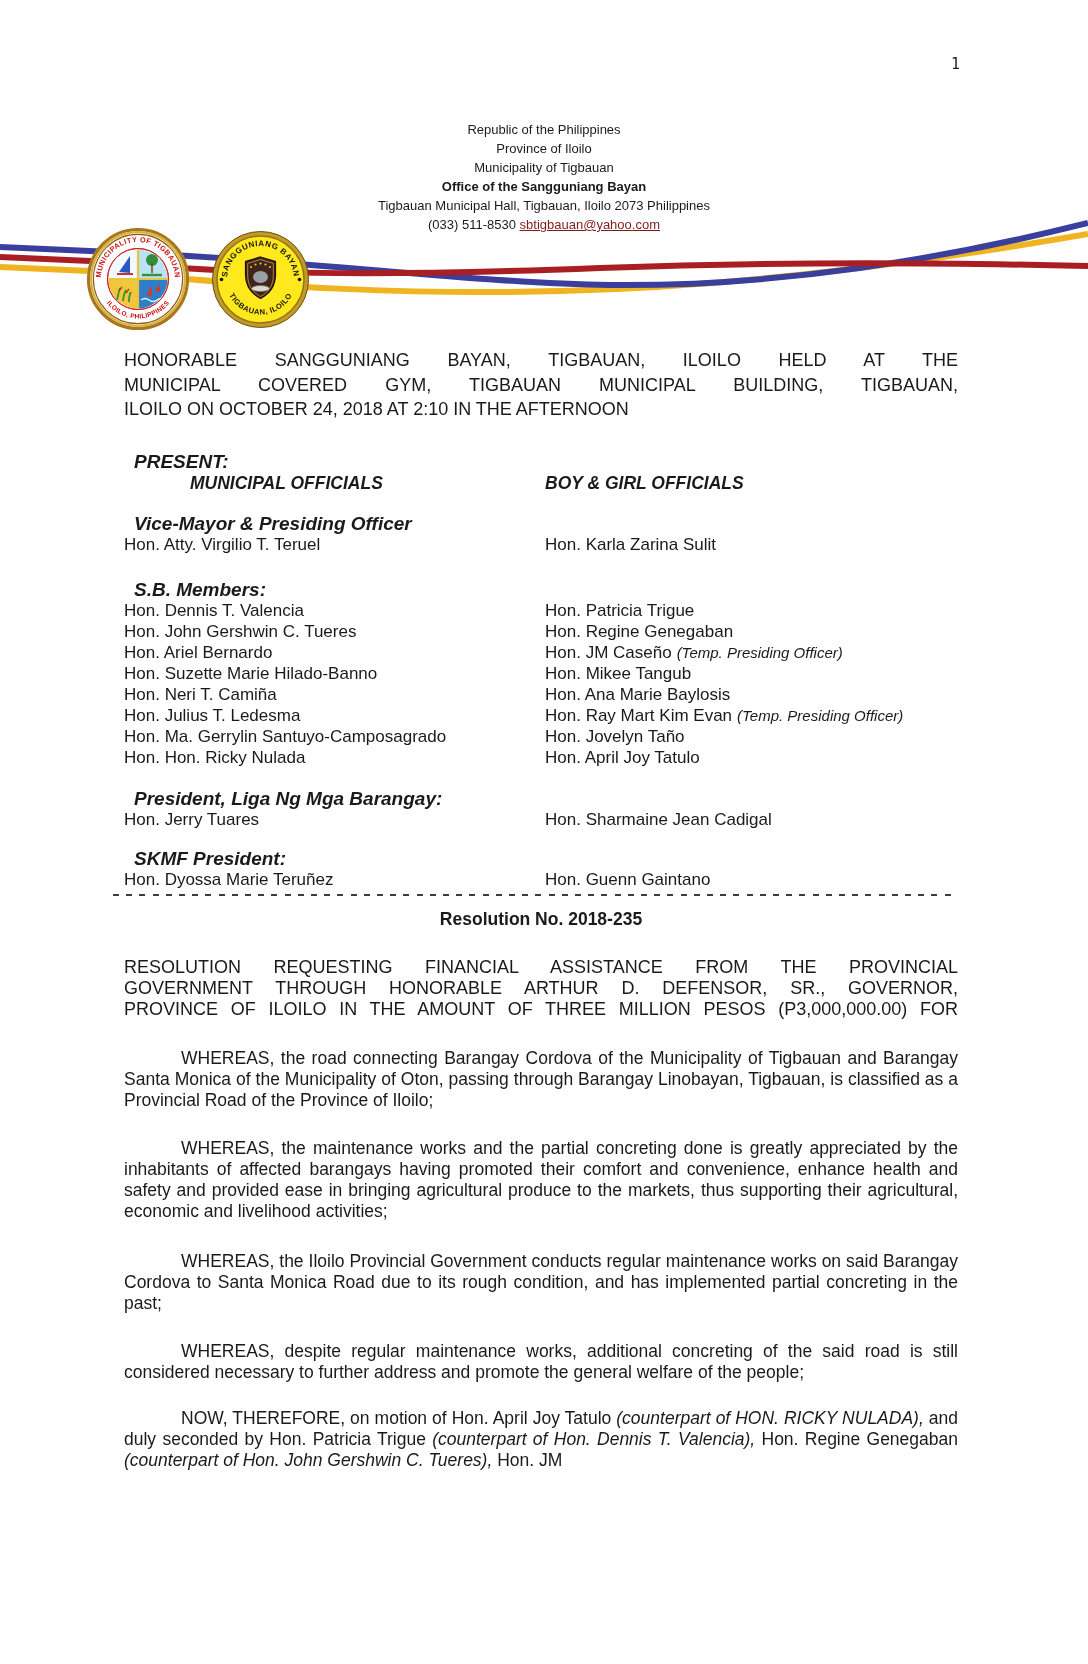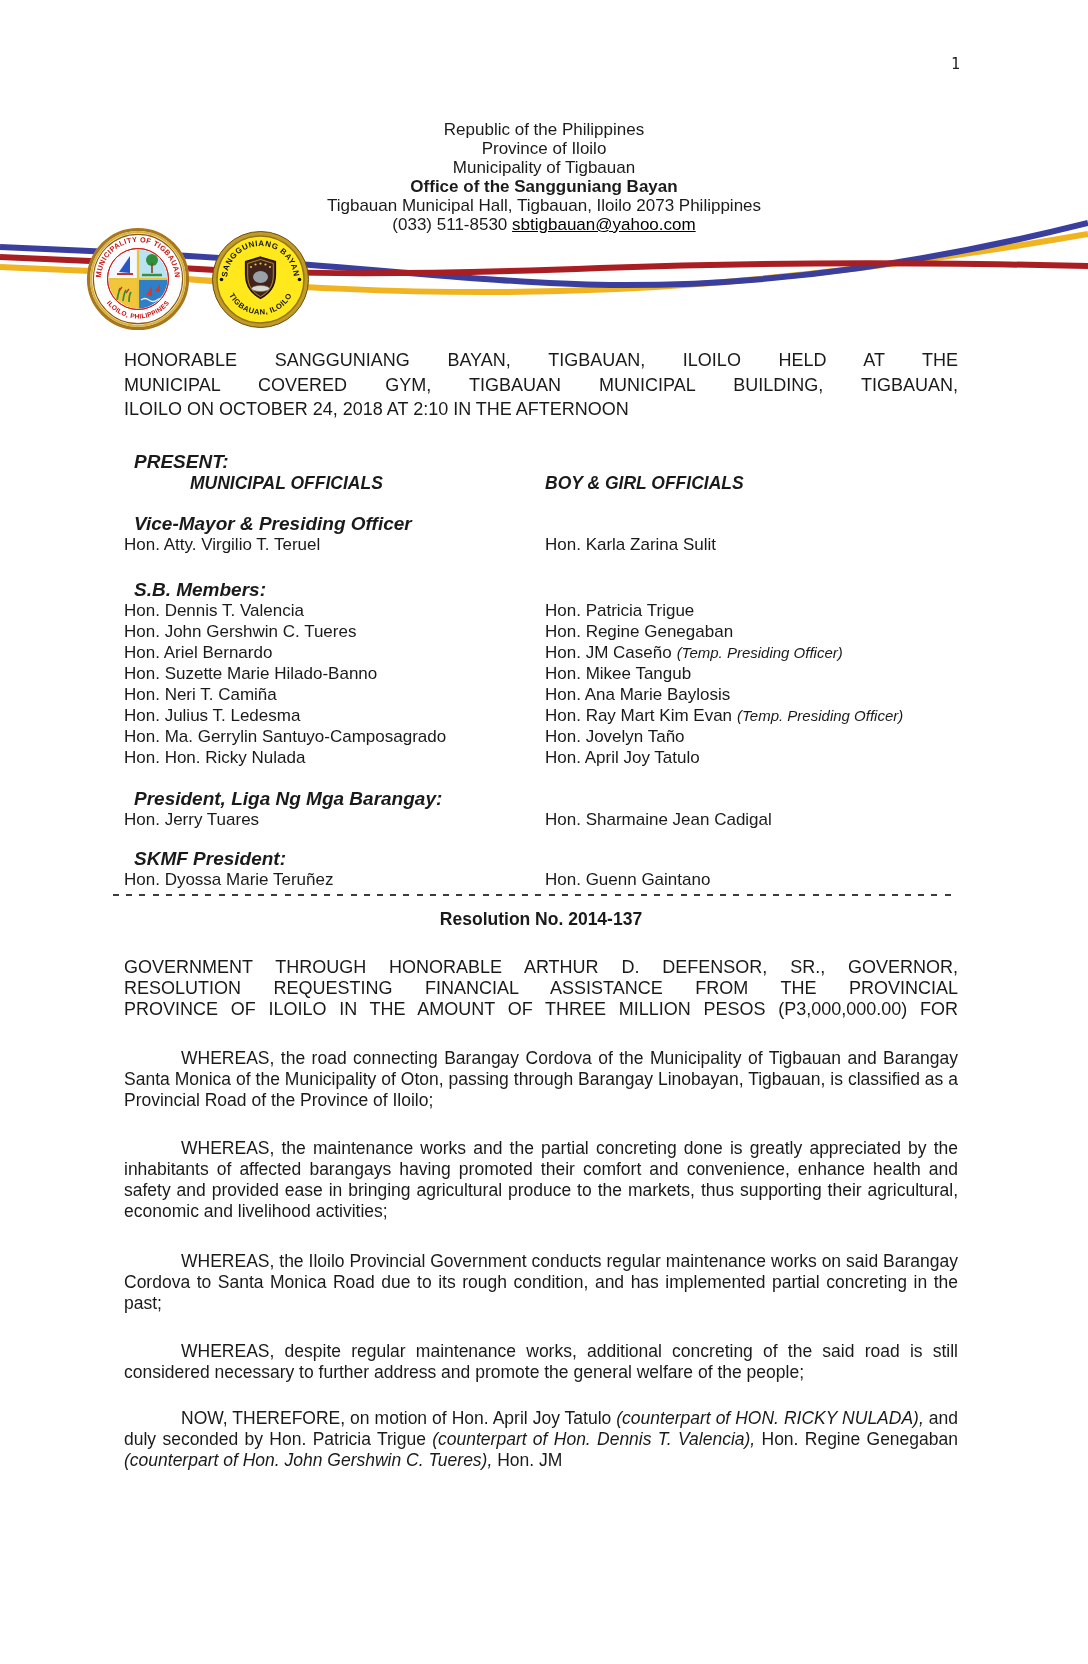--- a/index.html
+++ b/index.html
@@ -3,23 +3,23 @@
 <meta charset="utf-8">
 <style>
   html,body{margin:0;padding:0;background:#e8e8e8;}
   .page{
     position:relative;width:1088px;height:1664px;margin:0 auto;
     background:#ffffff;overflow:hidden;
     font-family:"Liberation Sans",sans-serif;color:#1a1a1a;
   }
   .page-number{position:absolute;top:55px;right:128px;font-family:"DejaVu Sans Mono",monospace;font-size:15px;color:#222;}
   
-  .letterhead{margin-top:120px;text-align:center;font-size:17px;line-height:19px;color:#1b1b1b;}
+  .letterhead{margin-top:120px;text-align:center;font-size:13px;line-height:19px;color:#1b1b1b;}
   .letterhead .bold{font-weight:bold;}
-  .email-link{color:#000000;text-decoration:underline;cursor:pointer;}
+  .email-link{color:#7f1d1d;text-decoration:underline;cursor:pointer;}
   
   .waves{position:absolute;left:0;top:196px;z-index:1;}
   .seal{position:absolute;z-index:2;}
   .seal-left{left:86px;top:227px;width:104px;height:104px;}
   .seal-right{left:212px;top:231px;width:97px;height:97px;}
   .seal svg{display:block;width:100%;height:100%;}
   .seal text{font-family:"Liberation Sans",sans-serif;font-weight:bold;}
   
   .content{position:relative;z-index:3;margin:0 0 0 124px;width:834px;}
   .jline{font-size:18px;line-height:24.5px;text-align:justify;text-align-last:justify;white-space:normal;}
@@ -191,25 +191,25 @@
     </div>
 
     <div class="plabel skmf-label">SKMF  President:</div>
     <div class="prow">
       <div class="lcol">Hon. Dyossa Marie Teruñez</div>
       <div class="rcol">Hon. Guenn Gaintano</div>
     </div>
 
     <div class="dashes"></div>
 
-    <div class="res-number">Resolution No. 2014-137</div>
+    <div class="res-number">Resolution No. 2018-235</div>
 
     <div class="res-heading">
+      <div class="jline">RESOLUTION REQUESTING FINANCIAL ASSISTANCE FROM THE PROVINCIAL</div>
       <div class="jline">GOVERNMENT THROUGH HONORABLE ARTHUR D. DEFENSOR, SR., GOVERNOR,</div>
-      <div class="jline">RESOLUTION REQUESTING FINANCIAL ASSISTANCE FROM THE PROVINCIAL</div>
       <div class="jline">PROVINCE OF ILOILO IN THE AMOUNT OF THREE MILLION PESOS (P3,000,000.00) FOR</div>
     </div>
 
     <p class="para p1">WHEREAS, the road connecting Barangay Cordova of the Municipality of Tigbauan and Barangay Santa Monica of the Municipality of Oton, passing through Barangay Linobayan, Tigbauan, is classified as a Provincial Road of the Province of Iloilo;</p>
     <p class="para p3">WHEREAS, the maintenance works and the partial concreting done is greatly appreciated by the inhabitants of affected barangays having promoted their comfort and convenience, enhance health and safety and provided ease in bringing agricultural produce to the markets, thus supporting their agricultural, economic and livelihood activities;</p>
     <p class="para p2">WHEREAS, the Iloilo Provincial Government conducts regular maintenance works on said Barangay Cordova to Santa Monica Road due to its rough condition, and has implemented partial concreting in the past;</p>
     <p class="para p4">WHEREAS, despite regular maintenance works, additional concreting of the said road is still considered necessary to further address and promote the general welfare of the people;</p>
 
     <p class="para p5"><span>NOW, THEREFORE, on motion of Hon.  April Joy Tatulo </span><span class="it">(counterpart of HON. RICKY NULADA),</span><span> and duly seconded by Hon.  Patricia Trigue </span><span class="it">(counterpart of Hon. Dennis T. Valencia),</span><span> Hon. Regine Genegaban </span><span class="it">(counterpart of Hon. John Gershwin C. Tueres),</span><span> Hon.  JM</span></p>
 

